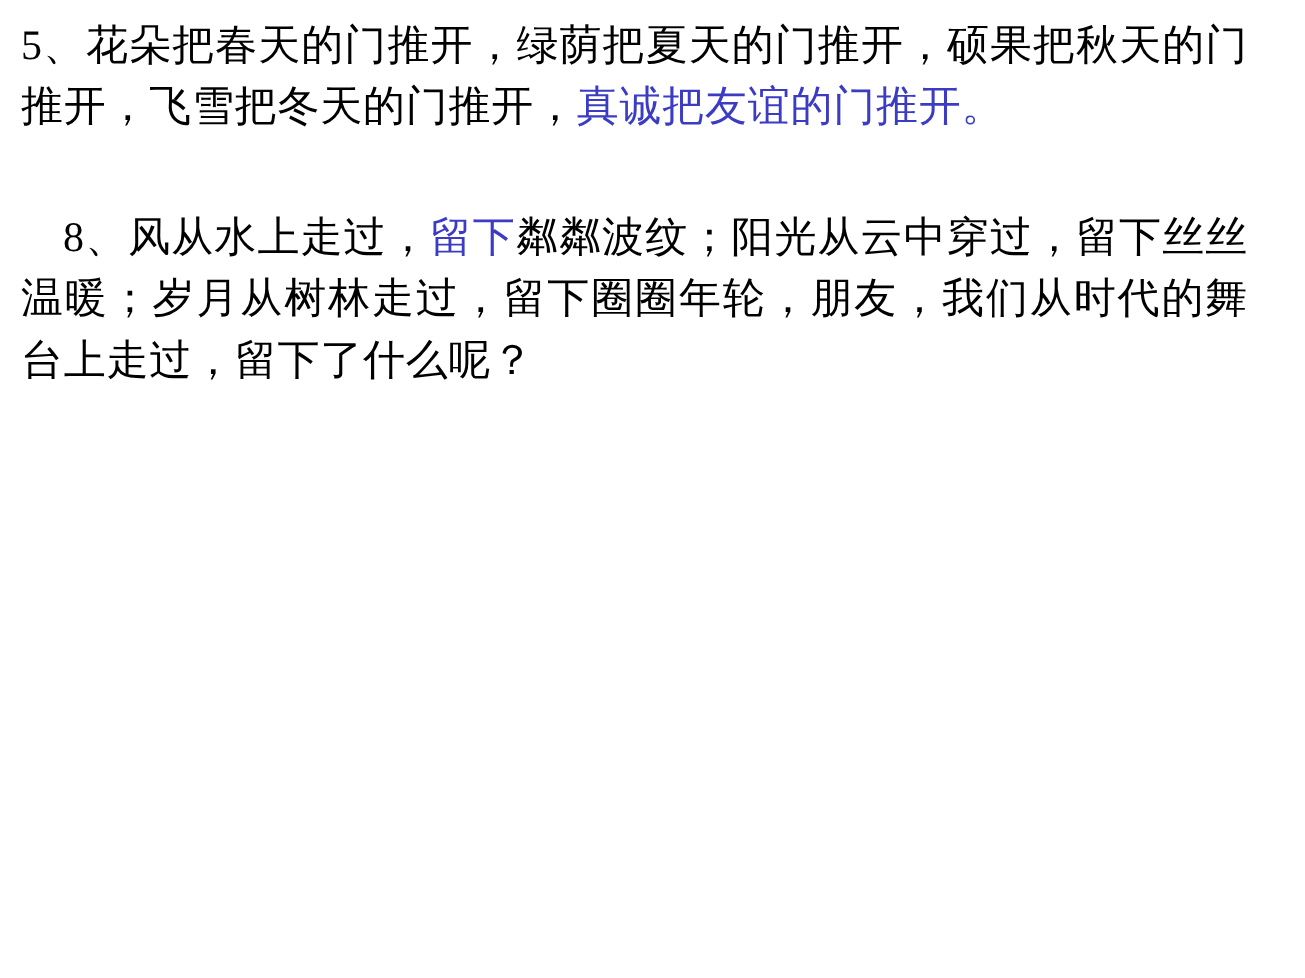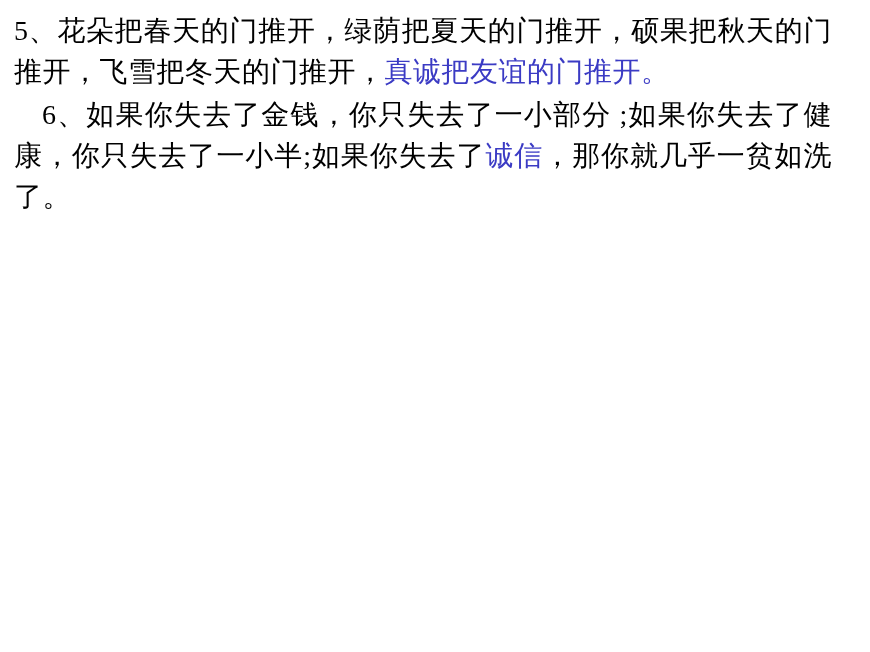--- a/index.html
+++ b/index.html
@@ -41,20 +41,20 @@
   }
 </style>
 </head>
 <body>
 
 <div class="page">
   <p class="para">
     <span>5、花朵把春天的门推开，绿荫把夏天的门推开，硕果把秋天的门推开，飞雪把冬天的门推开，</span><span class="hl">真诚把友谊的门推开。</span>
   </p>
 
-  <p class="para indent">
-    <span>6、如果你失去了金钱，你只失去了一小部分 ;如果你失去了健康，你只失去了一小半;如果你失去了</span><span class="hl">诚信</span><span>，那你就几乎一贫如洗了。</span>
-  </p>
 
 
   <div class="spacer"></div>
 
+  <p class="para indent">
+    <span>8、风从水上走过，</span><span class="hl">留下</span><span>粼粼波纹；阳光从云中穿过，留下丝丝温暖；岁月从树林走过，留下圈圈年轮，朋友，我们从时代的舞台上走过，留下了什么呢？</span>
+  </p>
 </div>
 
 </body></html>

